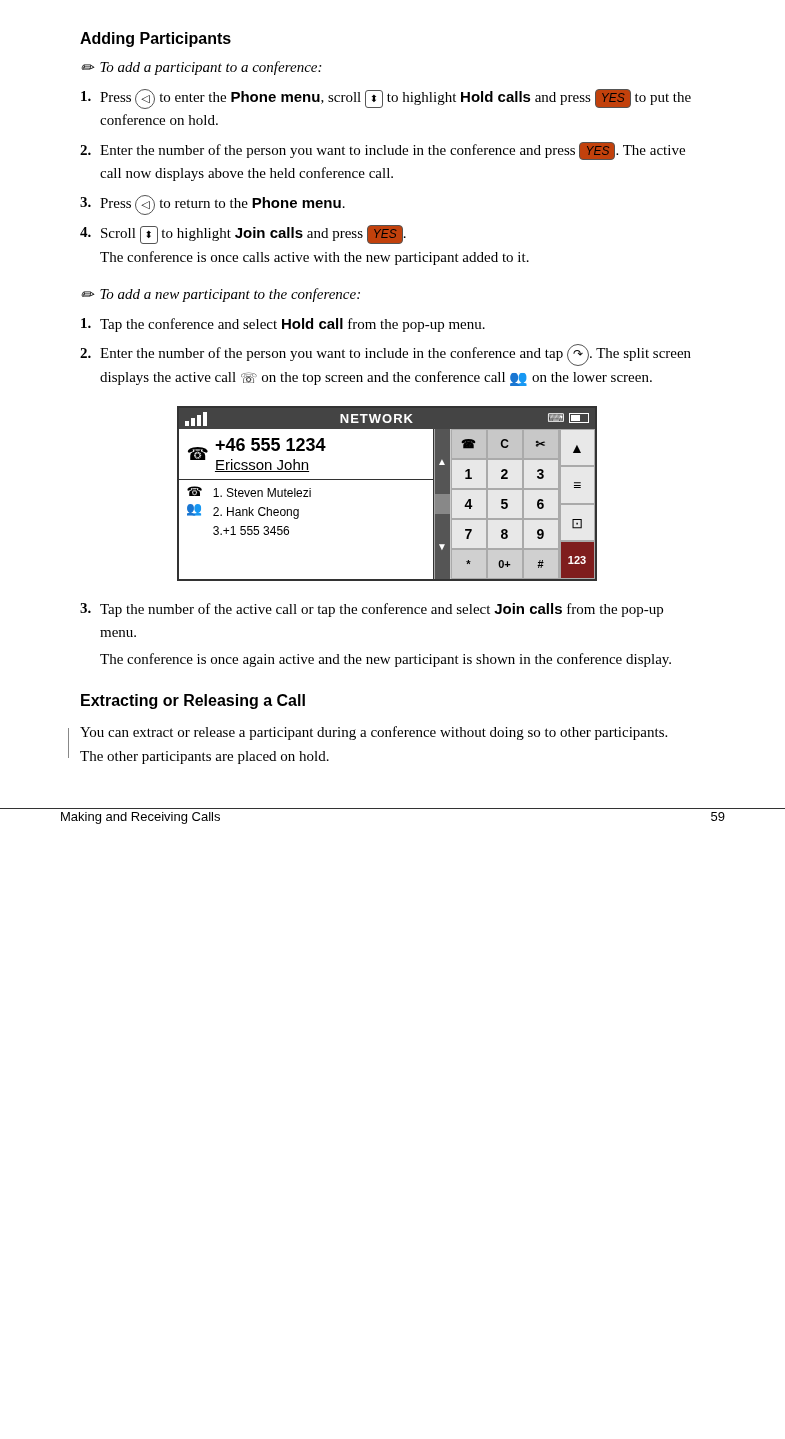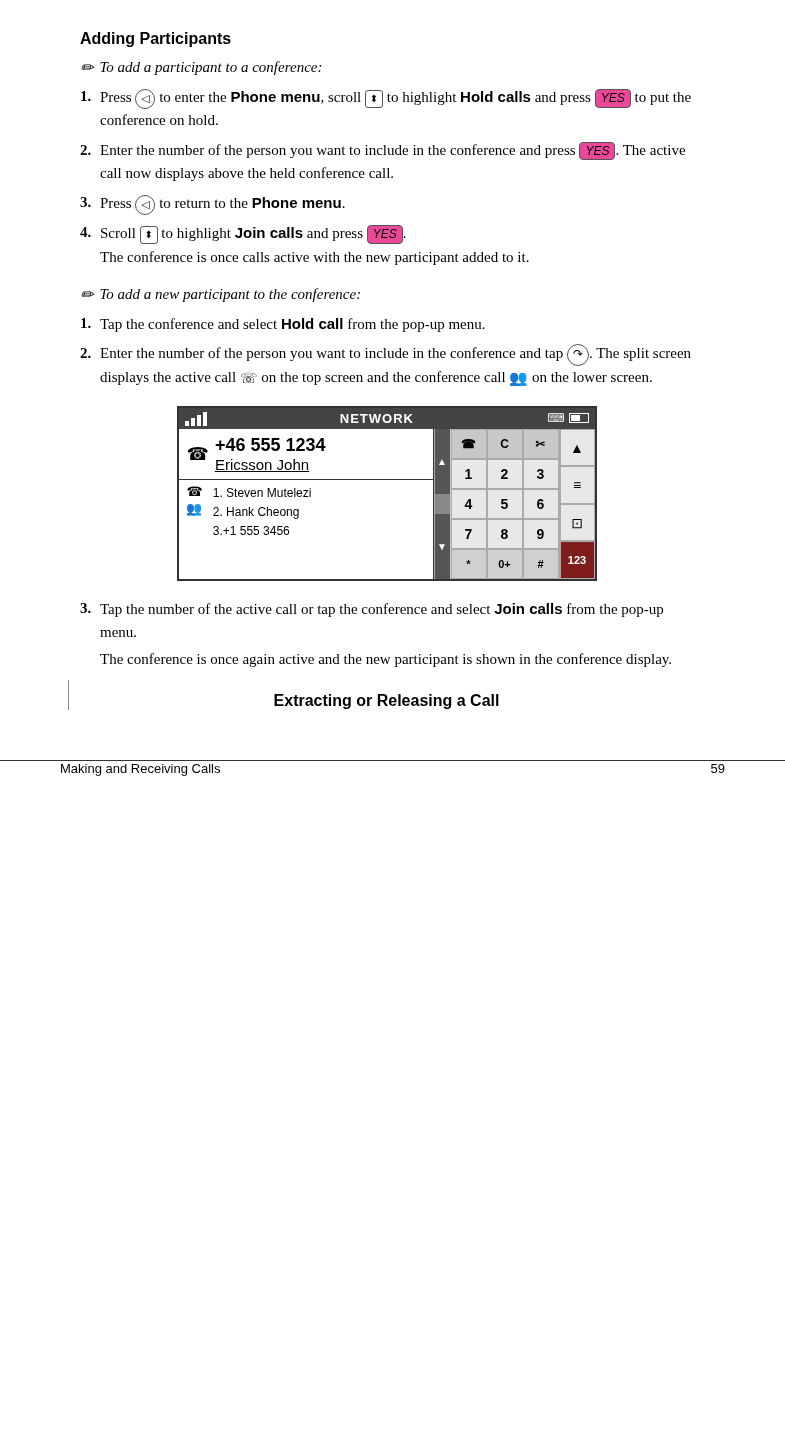--- a/index.html
+++ b/index.html
@@ -55,21 +55,21 @@
       font-weight: bold;
     }
     .yes-btn {
       display: inline-block;
       border: 1.5px solid #555;
       border-radius: 4px;
       padding: 0px 5px;
       font-size: 12px;
       font-family: Arial, sans-serif;
       font-style: italic;
-      background: #ec4899;
+      background: #c2410c;
       vertical-align: middle;
       line-height: 1.4;
     }
     
     .phone-circle {
       display: inline-flex;
       align-items: center;
       justify-content: center;
       width: 20px;
       height: 20px;
@@ -431,21 +431,22 @@
         <span class="step-content">
           Tap the number of the active call or tap the conference and select <b>Join calls</b> from the pop-up menu.
           <br>
           <span class="indent-note" style="display:block;margin-left:0;margin-top:4px;">
             The conference is once again active and the new participant is shown in the conference display.
           </span>
         </span>
       </li>
     </ol>
 
-    <div class="section-title subheading-gap" style="margin-top:20px;text-align:center;">Extracting or Releasing a Call</div>
+    <div class="section-title subheading-gap" style="margin-top:20px;">Extracting or Releasing a Call</div>
+    <p style="line-height:1.6;">You can extract or release a participant during a conference without doing so to other participants. The other participants are placed on hold.</p>
 
   </div>
 
   <div style="position:absolute;left:68px;bottom:50px;width:1px;height:30px;background:#888;"></div>
 </div>
 
 <div class="bottom-footer">
   <span>Making and Receiving Calls</span>
   <span>59</span>
 </div>

